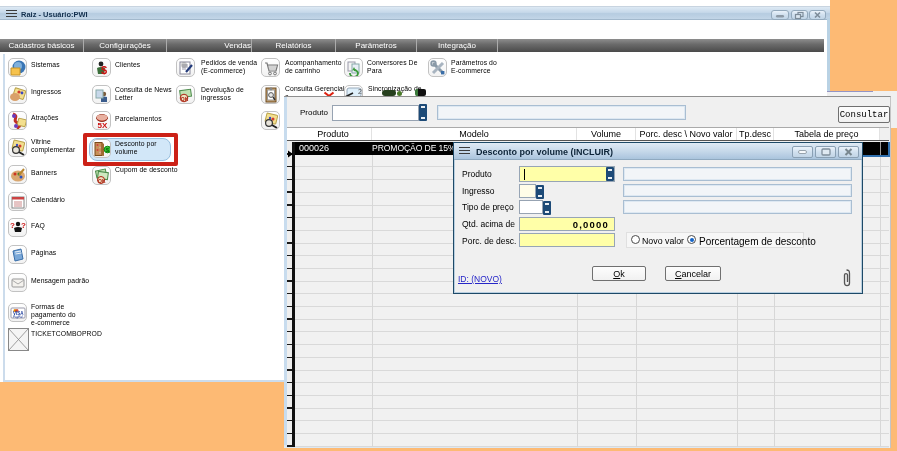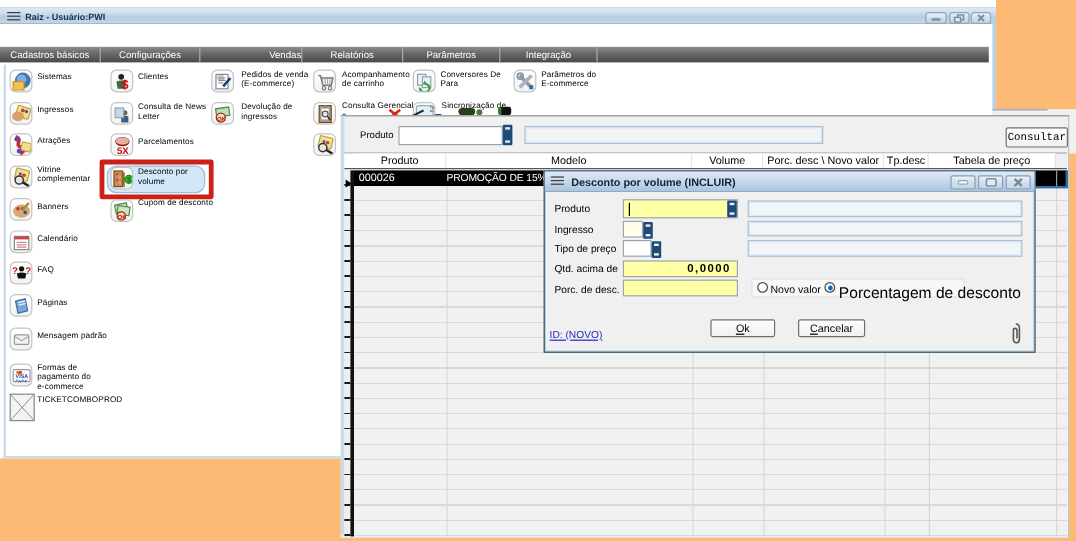--- a/index.html
+++ b/index.html
@@ -345,21 +345,21 @@
       <div class="lkp" style="left:89px;top:58px;height:14px;"></div>
       <div class="ro" style="left:169px;top:57px;width:229px;height:14px;"></div>
       <div class="yinp" style="left:65px;top:74px;width:96px;height:14px;font-size:9.5px;font-weight:bold;text-align:right;line-height:13px;padding-right:5px;letter-spacing:1.2px;">0,0000</div>
       <div class="yinp" style="left:65px;top:90px;width:96px;height:14px;"></div>
       <div class="abs" style="left:172px;top:89px;width:178px;height:16px;background:#f7f7f7;border:1px solid #e0e0e0;"></div>
       <div class="radio" style="left:177px;top:92px;"></div>
       <div class="abs" style="left:188px;top:93px;font-size:8.8px;">Novo valor</div>
       <div class="radio" style="left:233px;top:92px;">
         <span style="position:absolute;left:1.5px;top:1.5px;width:4px;height:4px;border-radius:50%;background:#1464c8;"></span>
       </div>
-      <div class="abs" style="left:245px;top:93px;font-size:13px;">Porcentagem de desconto</div>
+      <div class="abs" style="left:245px;top:93px;font-size:10px;">Porcentagem de desconto</div>
       <div class="btn" style="left:138px;top:123px;width:54px;height:15px;line-height:14px;"><u>O</u>k</div>
       <div class="btn" style="left:211px;top:123px;width:56px;height:15px;line-height:14px;"><u>C</u>ancelar</div>
       <div class="abs" style="left:4px;top:131px;font-size:8.5px;color:#2626c8;text-decoration:underline;">ID: (NOVO)</div>
       <div class="abs" style="left:388px;top:125px;"><svg width="9" height="22">
           <path d="M4.5 2 C7 2 7.5 3.5 7.5 5.5 L7.5 15 C7.5 18.5 2.5 18.5 2.5 15 L2.5 7 C2.5 5.2 5.5 5.2 5.5 7 L5.5 14" fill="none" stroke="#555" stroke-width="1.3"></path>
         </svg></div>
     </div>
 
 </div>
 

